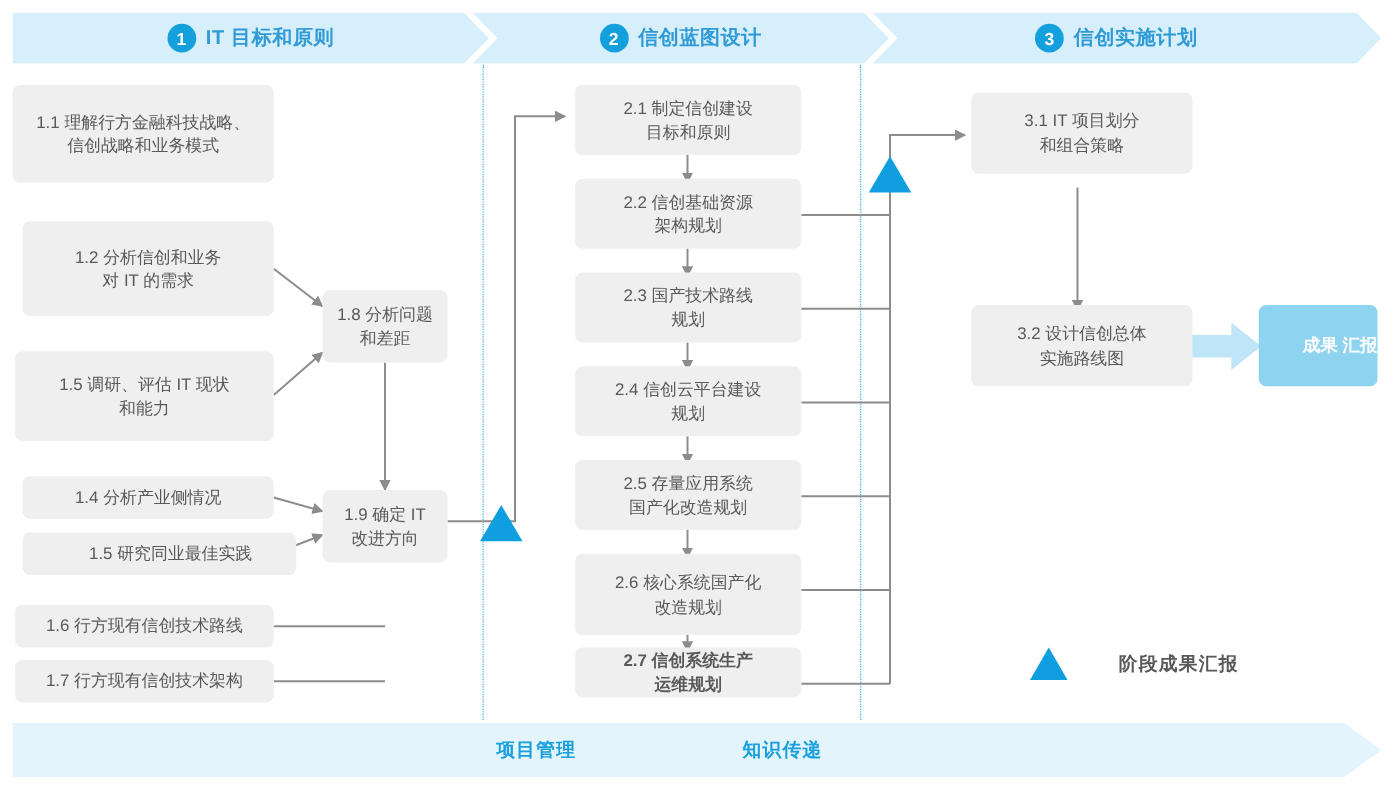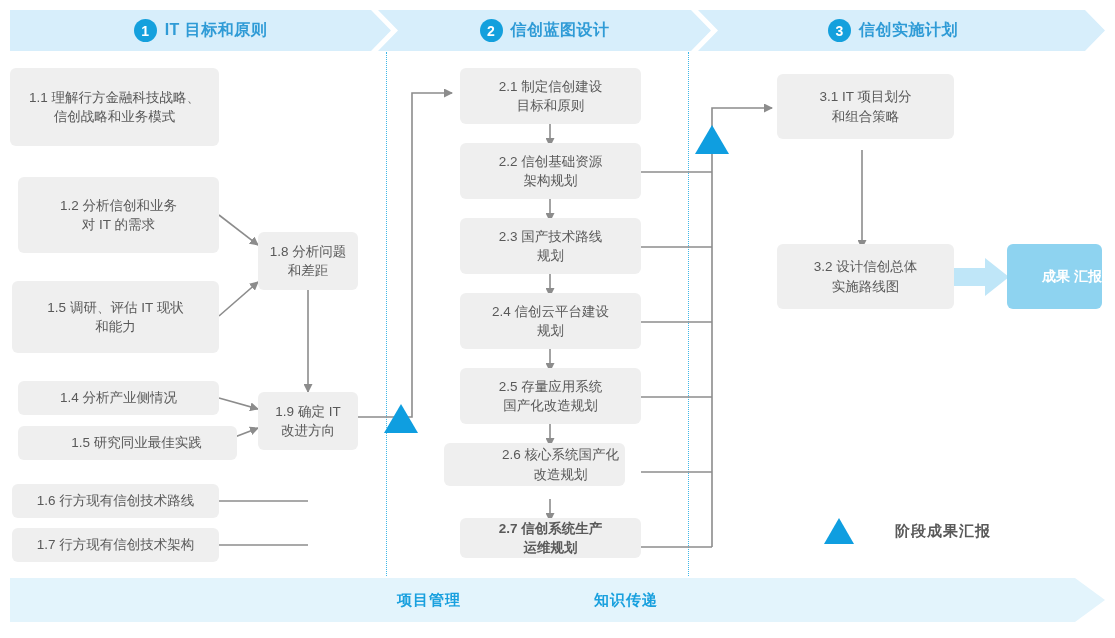--- a/index.html
+++ b/index.html
@@ -196,21 +196,21 @@
         <span>2.4 信创云平台建设</span>
     <span>规划</span>
       </span>
   </div>
   <div class="box" style="left:460px;top:368px;width:181px;height:56px;">
     <span>
         <span>2.5 存量应用系统</span>
     <span>国产化改造规划</span>
       </span>
   </div>
-  <div class="box" style="left:444px;top:443px;width:181px;height:43px;justify-content:flex-end;">
+  <div class="box" style="left:460px;top:443px;width:181px;height:65px;">
     <span>
         <span>2.6 核心系统国产化</span>
     <span>改造规划</span>
       </span>
   </div>
   <div class="box" style="left:460px;top:518px;width:181px;height:40px;font-weight:bold;">
     <span>
         <span>2.7 信创系统生产</span>
     <span>运维规划</span>
       </span>

